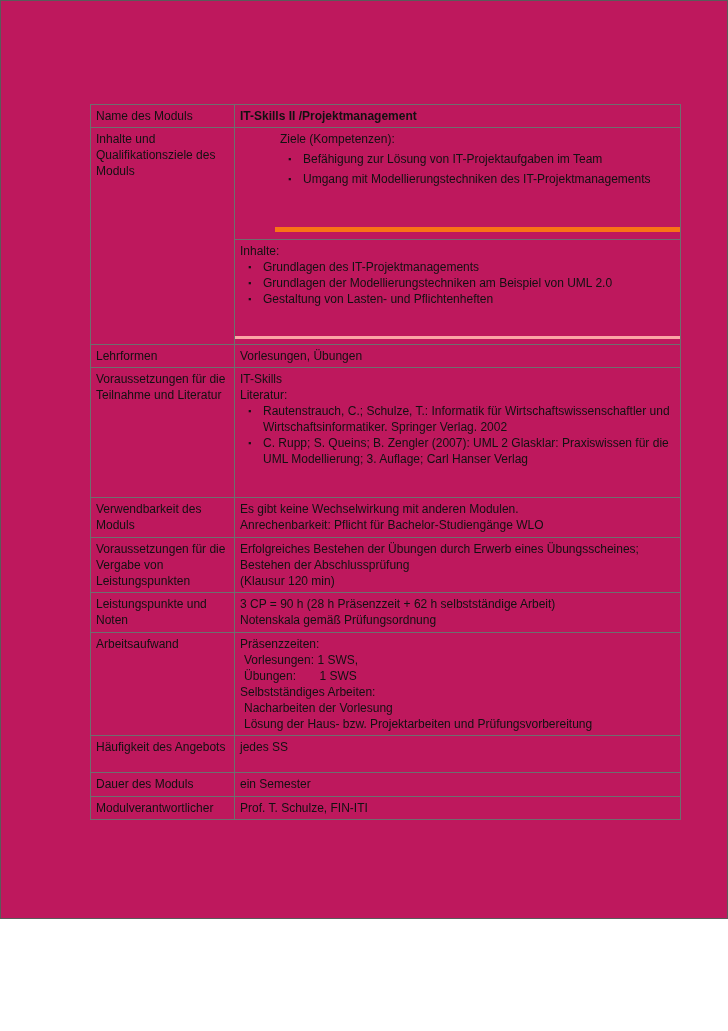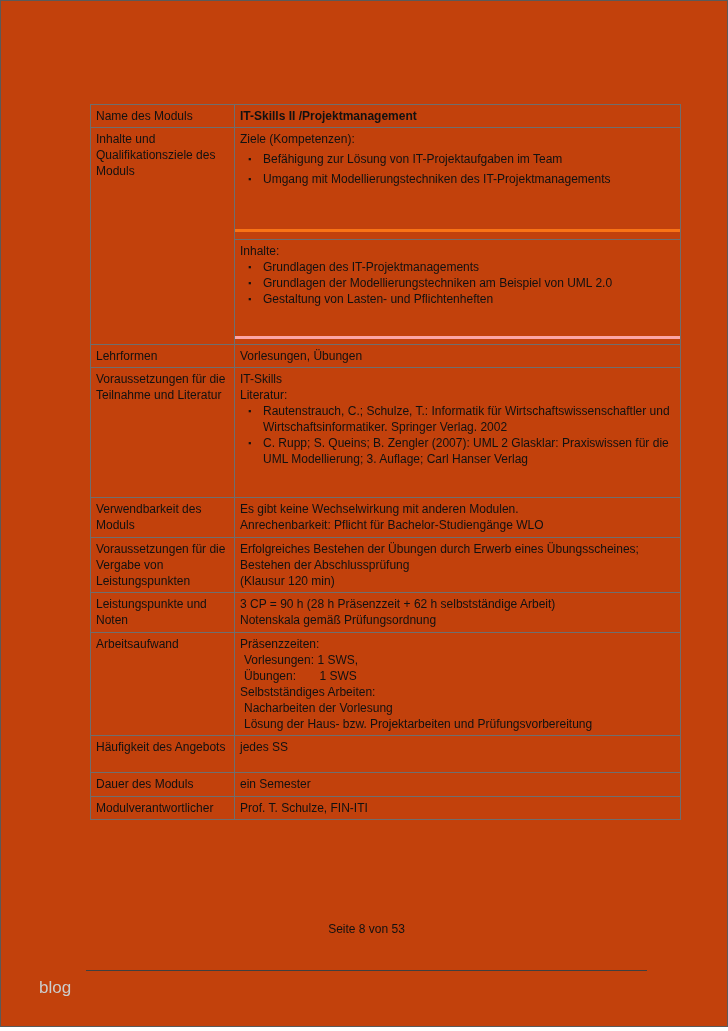--- a/index.html
+++ b/index.html
@@ -1,22 +1,22 @@
 <!DOCTYPE html>
 <html><head>
 <meta charset="utf-8">
 <style>
   * { box-sizing: border-box; }
   html,body { margin:0; padding:0; background:#ffffff; }
   body { font-family:"Liberation Sans", sans-serif; color:#111; }
 
   .page {
     position:relative;
-    width:728px; height:1027px;
-    background:#c2410c;
+    width:728px; height:919px;
+    background:#be185d;
     border:1px solid #5a5a5a;
     overflow:hidden;
   }
 
   .module-table {
     position:absolute; left:89px; top:103px;
     width:590px;
     border-collapse:collapse; table-layout:fixed;
     font-size:12px; line-height:16px; color:#111;
   }
@@ -39,21 +39,21 @@
   tr.r-verw   { height:40px;padding-left:19px; }
   tr.r-verg   { height:53px; }
   tr.r-leist  { height:40px; }
   tr.r-arb    { height:100px; }
   tr.r-haeuf  { height:37px; }
   tr.r-dauer  { height:24px; }
   tr.r-verant { height:23px; }
 
   
   .subbox { padding:3px 5px; }
-  .sb1 { height:104px; border-bottom:3px solid #f97316; }
+  .sb1 { height:104px; border-bottom:5px solid #f97316;margin-left:40px; }
   .subgap { height:7px; }
   .sb2 { height:100px; border-top:1px solid #6e6e6e; border-bottom:3px solid #fca5a5; }
 
   
   .li { display:flex; margin-left:8px; }
   .li .b { flex:0 0 15px; font-size:9px; line-height:16px; color:#111; }
   .li.sp { margin-top:4px; }
 
   .ind { margin-left:4px; }
 

